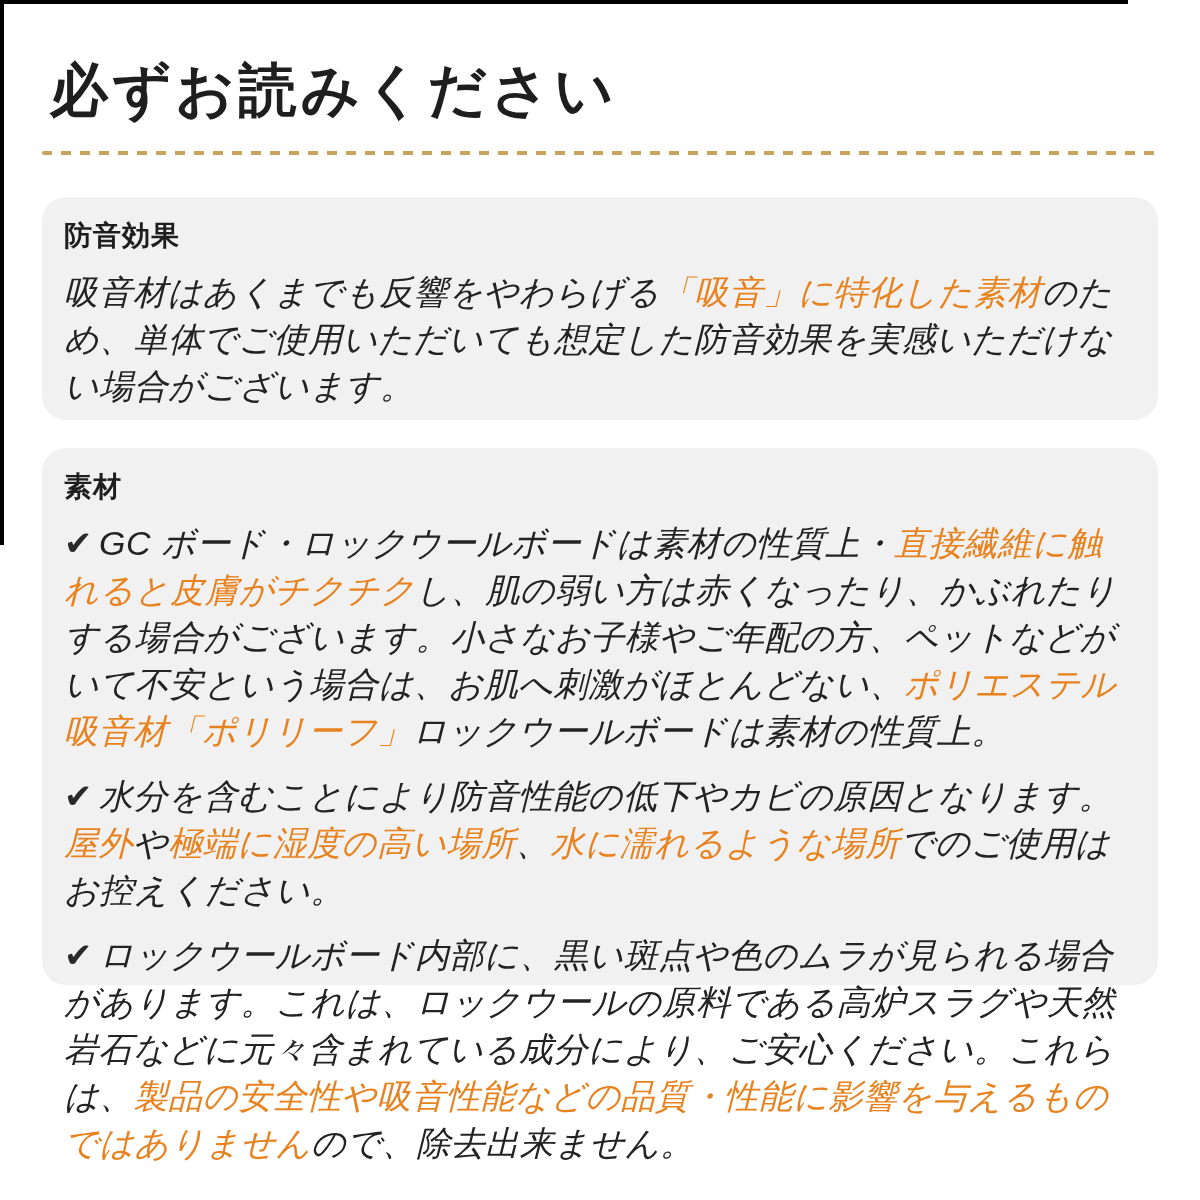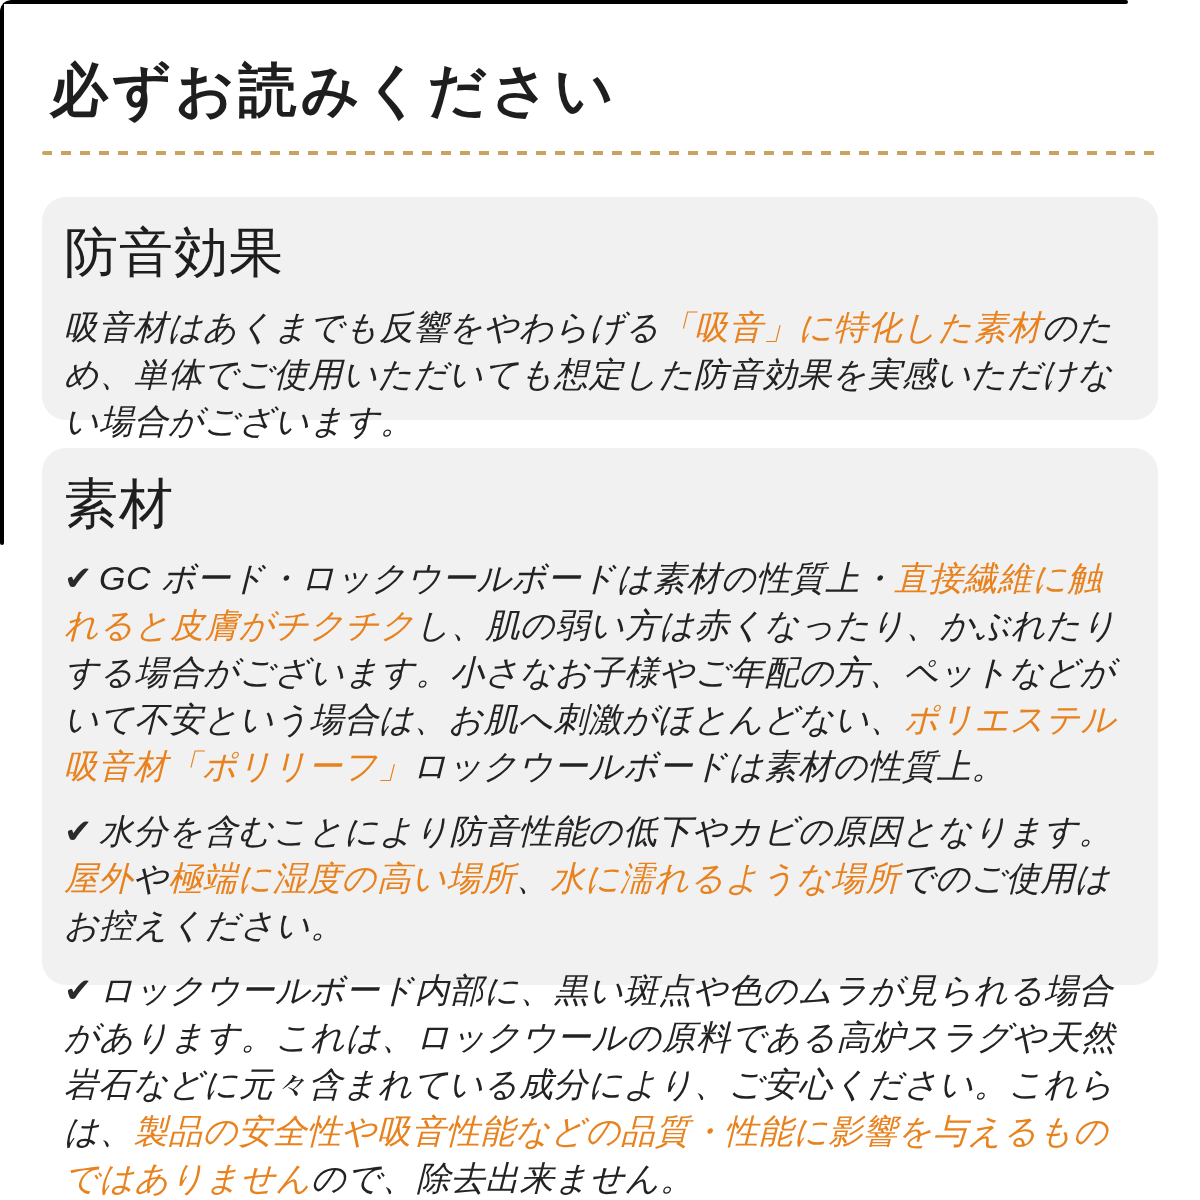--- a/index.html
+++ b/index.html
@@ -2,21 +2,21 @@
 <html lang="ja" style="--accent: #e8821e; --divider: #c9a45e; --card-bg: #f1f1f1; --text: #232323; --page-bg: #ffffff;"><head>
 <meta charset="utf-8">
 <style>
   :root{
     --accent:#e8821e;
     --divider:#c9a45e;
     --card-bg:#f1f1f1;
     --text:#232323;
     --page-bg:#ffffff;
   }
-  *{margin:0;padding:0;box-sizing:border-box;border-radius:11px;}
+  *{margin:0;padding:0;box-sizing:border-box;}
   html,body{background:#fff;}
   body{
     font-family:"Liberation Sans","DejaVu Sans",sans-serif;
     color:var(--text);
   }
   .page{
     position:relative;
     width:1200px;
     height:1200px;
     background:var(--page-bg);
@@ -55,22 +55,22 @@
     position:absolute;
     left:42px;
     width:1116px;
     background:var(--card-bg);
     border-radius:24px;
     padding:20px 22px 34px 22px;
   }
   .card-1{top:197px;height:223px;}
   .card-2{top:448px;height:537px;}
   .section-heading{
-    font-size:54px;
-    font-weight:400;
+    font-size:28px;
+    font-weight:700;
     color:#1e1e1e;
     letter-spacing:1px;
     margin:0 0 14px 0;
   }
   .body-text{
     font-size:34px;
     font-weight:500;
     line-height:47px;
     letter-spacing:0.5px;
     color:var(--text);

